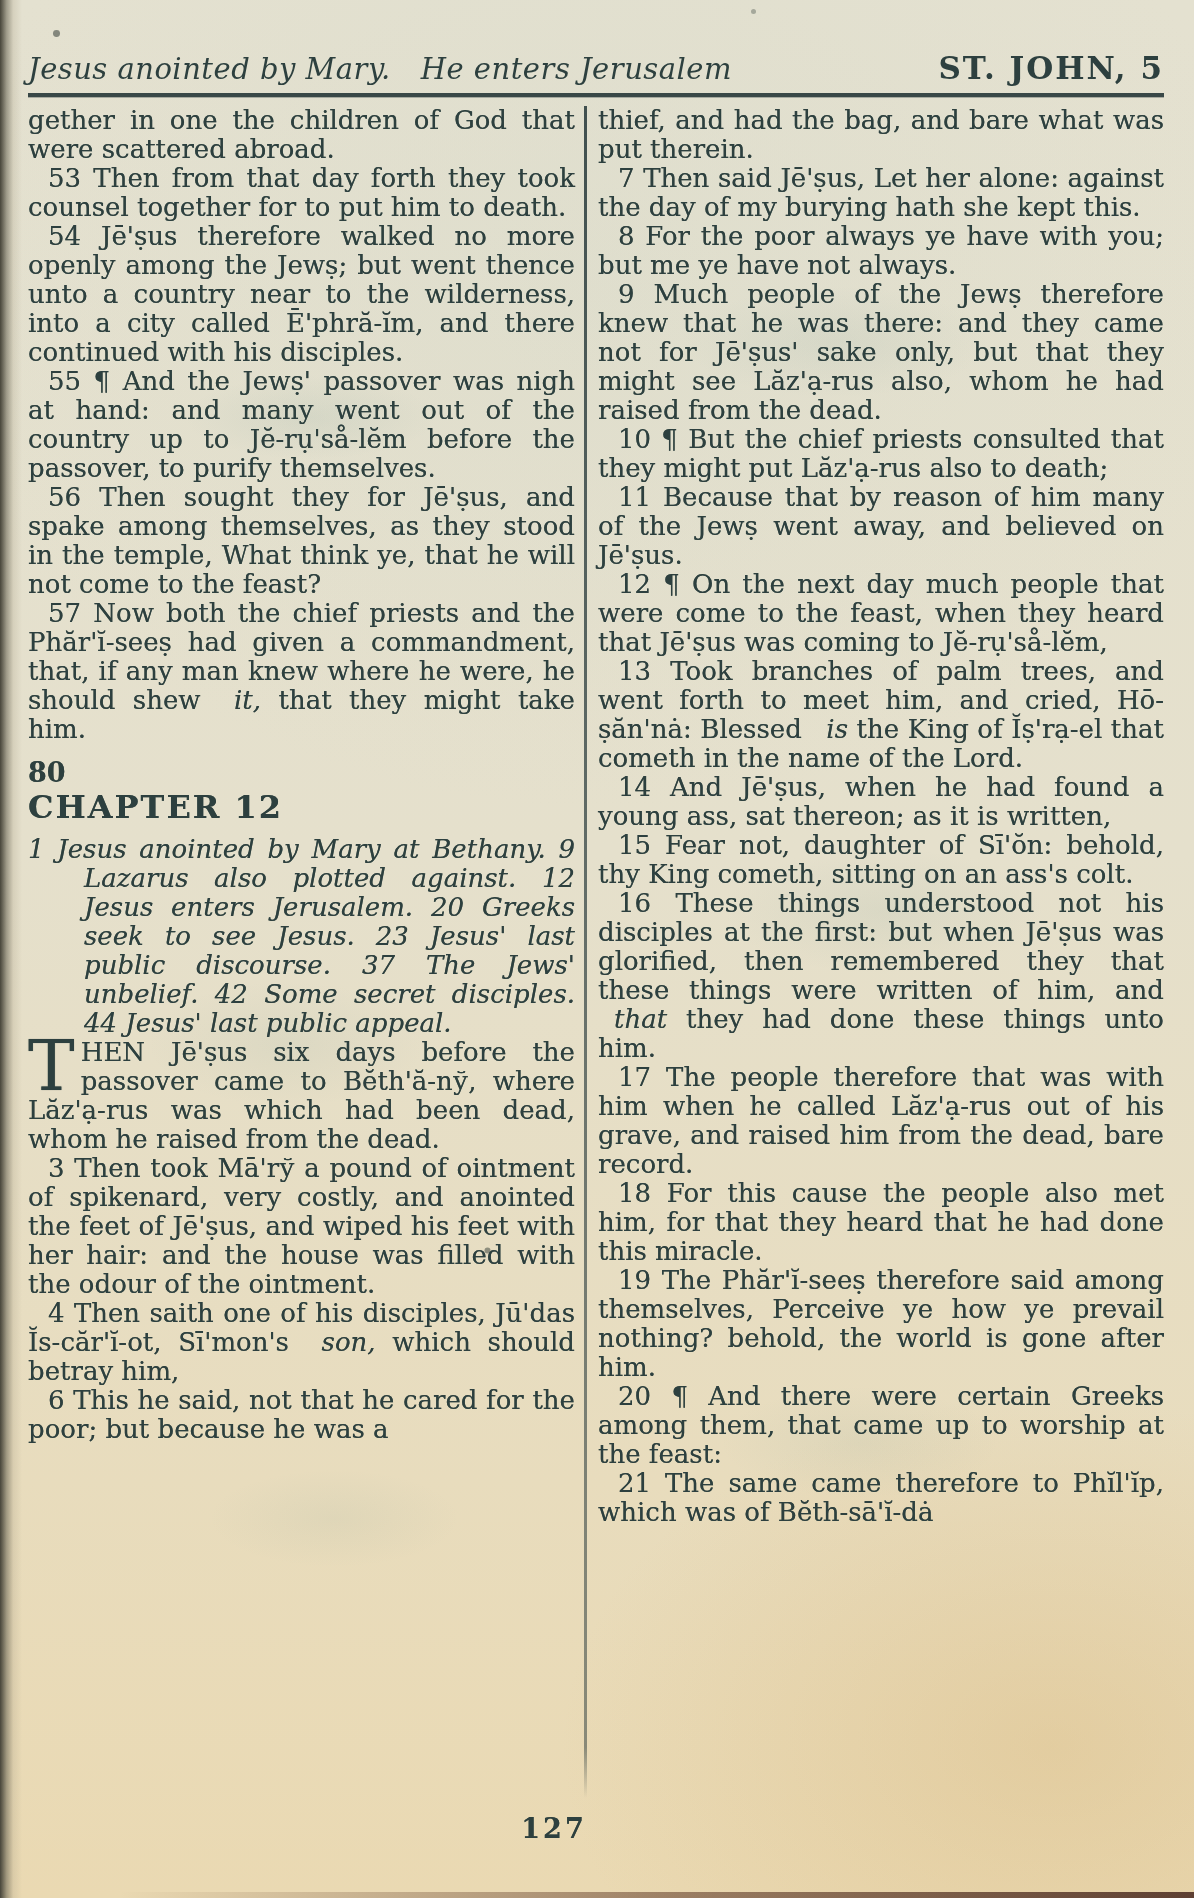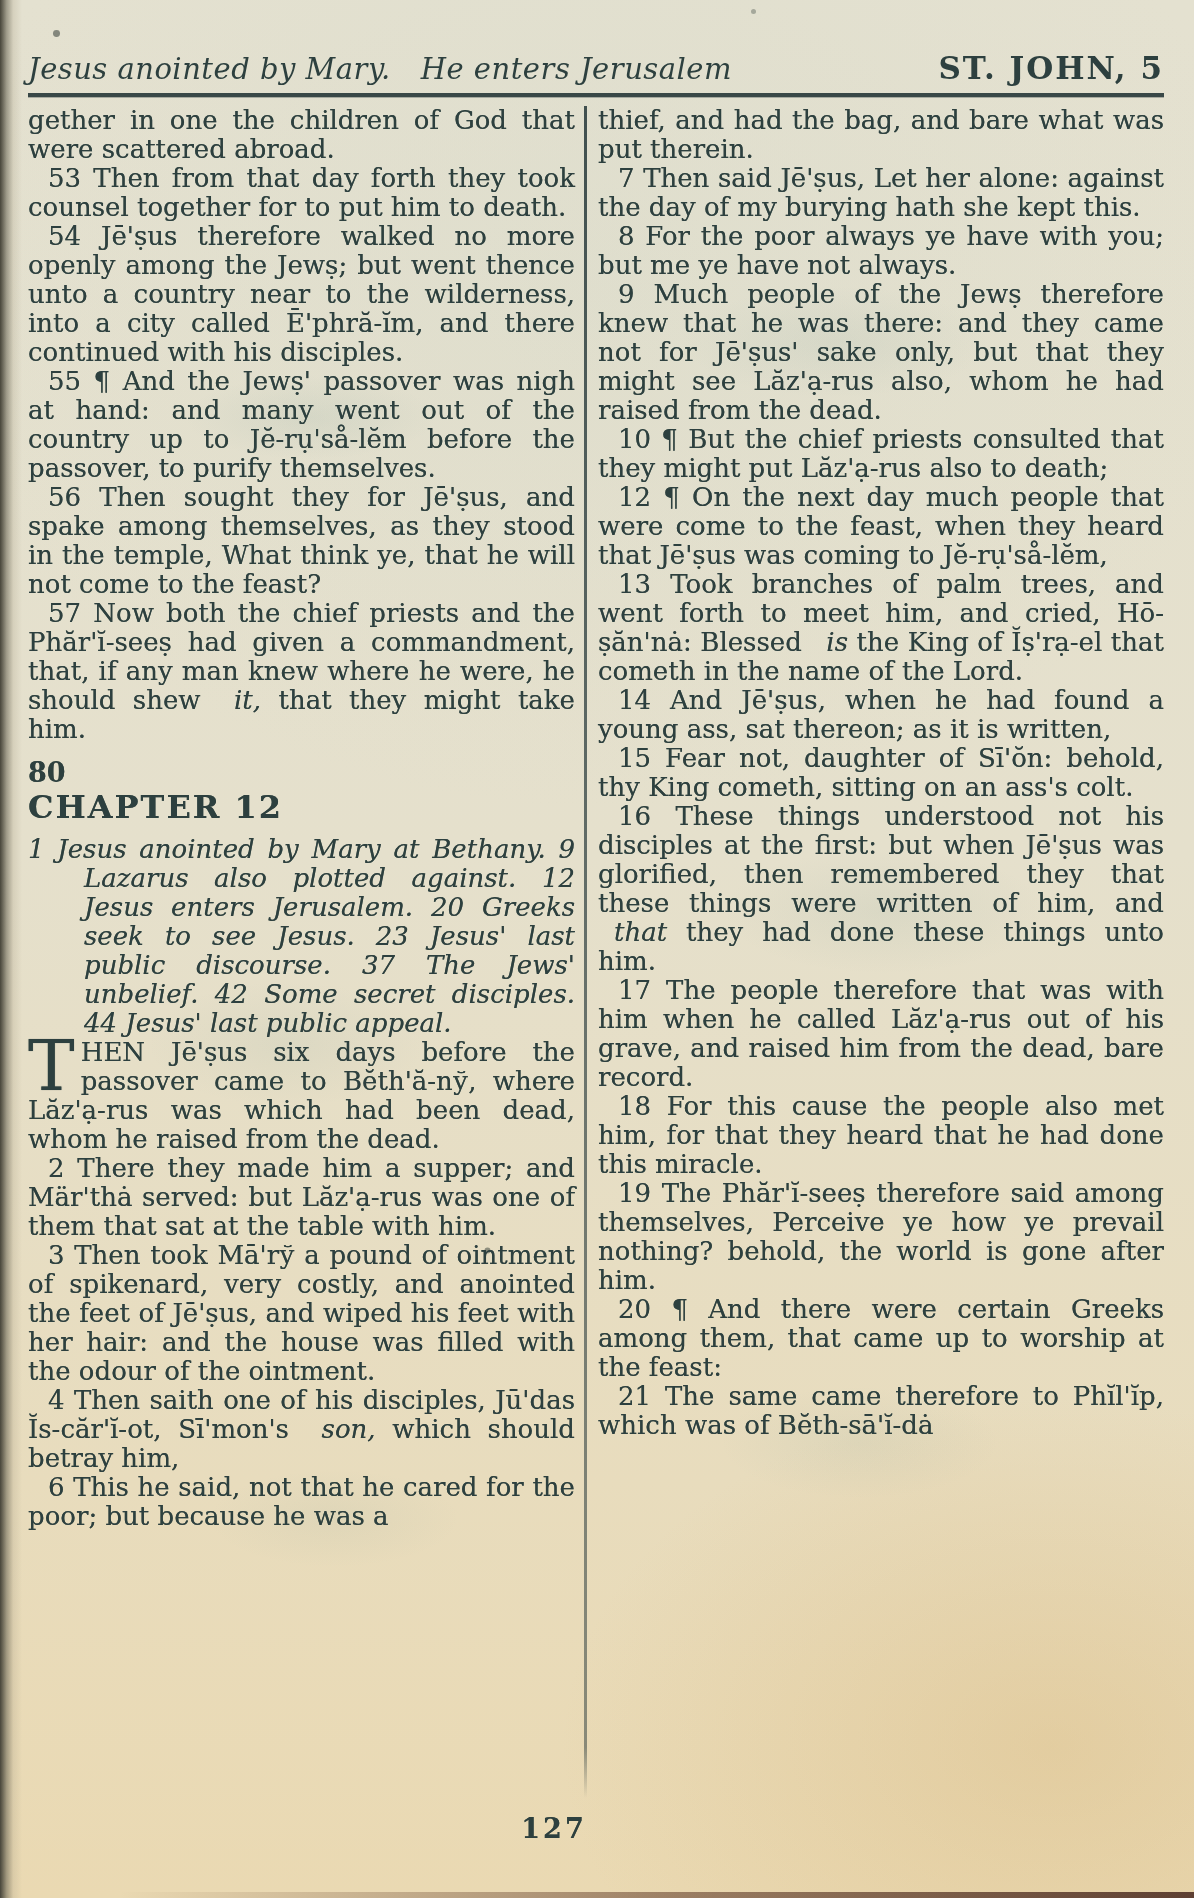--- a/index.html
+++ b/index.html
@@ -91,32 +91,32 @@
           <p class="verse">55 ¶ And the Jewṣ' passover was nigh at hand: and many went out of the country up to Jĕ-rụ'så-lĕm before the passover, to purify themselves.</p>
           <p class="verse">56 Then sought they for Jē'ṣus, and spake among themselves, as they stood in the temple, What think ye, that he will not come to the feast?</p>
           <p class="verse"><span>57 Now both the chief priests and the Phăr'ĭ-seeṣ had given a commandment, that, if any man knew where he were, he should shew </span><span class="it">it,</span><span> that they might take him.</span></p>
           <div class="chapter-row">
             <span class="chap-num">80</span>
             <span class="chap-title">CHAPTER 12</span>
             <span class="chap-spacer"></span>
           </div>
           <p class="summary">1 Jesus anointed by Mary at Bethany. 9 Lazarus also plotted against. 12 Jesus enters Jerusalem. 20 Greeks seek to see Jesus. 23 Jesus' last public discourse. 37 The Jews' unbelief. 42 Some secret disciples. 44 Jesus' last public appeal.</p>
           <p class="verse dropcap-verse"><span class="dropcap">T</span><span>HEN Jē'ṣus six days before the passover came to Bĕth'ă-nў, where Lăz'ạ-rus was which had been dead, whom he raised from the dead.</span></p>
-          <p class="verse">2 There they made him a supper; and Mär'thȧ served: but Lăz'ạ-rus was one of them that sat at the table with him.</p>
           <p class="verse">3 Then took Mā'rў a pound of ointment of spikenard, very costly, and anointed the feet of Jē'ṣus, and wiped his feet with her hair: and the house was filled with the odour of the ointment.</p>
           <p class="verse"><span>4 Then saith one of his disciples, Jū'das Ĭs-căr'ĭ-ot, Sī'mon's </span><span class="it">son,</span><span> which should betray him,</span></p>
           <p class="verse">6 This he said, not that he cared for the poor; but because he was a</p>
         </div>
       <div class="col-divider"></div>
       <div class="col-right" id="col-right">
           <p class="verse cont">thief, and had the bag, and bare what was put therein.</p>
           <p class="verse">7 Then said Jē'ṣus, Let her alone: against the day of my burying hath she kept this.</p>
           <p class="verse">8 For the poor always ye have with you; but me ye have not always.</p>
           <p class="verse">9 Much people of the Jewṣ therefore knew that he was there: and they came not for Jē'ṣus' sake only, but that they might see Lăz'ạ-rus also, whom he had raised from the dead.</p>
           <p class="verse">10 ¶ But the chief priests consulted that they might put Lăz'ạ-rus also to death;</p>
+          <p class="verse">11 Because that by reason of him many of the Jewṣ went away, and believed on Jē'ṣus.</p>
           <p class="verse">12 ¶ On the next day much people that were come to the feast, when they heard that Jē'ṣus was coming to Jĕ-rụ'så-lĕm,</p>
           <p class="verse"><span>13 Took branches of palm trees, and went forth to meet him, and cried, Hō-ṣăn'nȧ: Blessed </span><span class="it">is</span><span> the King of Ĭṣ'rạ-el that cometh in the name of the Lord.</span></p>
           <p class="verse">14 And Jē'ṣus, when he had found a young ass, sat thereon; as it is written,</p>
           <p class="verse">15 Fear not, daughter of Sī'ŏn: behold, thy King cometh, sitting on an ass's colt.</p>
           <p class="verse"><span>16 These things understood not his disciples at the first: but when Jē'ṣus was glorified, then remembered they that these things were written of him, and </span><span class="it">that</span><span> they had done these things unto him.</span></p>
           <p class="verse">17 The people therefore that was with him when he called Lăz'ạ-rus out of his grave, and raised him from the dead, bare record.</p>
           <p class="verse">18 For this cause the people also met him, for that they heard that he had done this miracle.</p>
           <p class="verse">19 The Phăr'ĭ-seeṣ therefore said among themselves, Perceive ye how ye prevail nothing? behold, the world is gone after him.</p>
           <p class="verse">20 ¶ And there were certain Greeks among them, that came up to worship at the feast:</p>
           <p class="verse">21 The same came therefore to Phĭl'ĭp, which was of Bĕth-sā'ĭ-dȧ</p>

